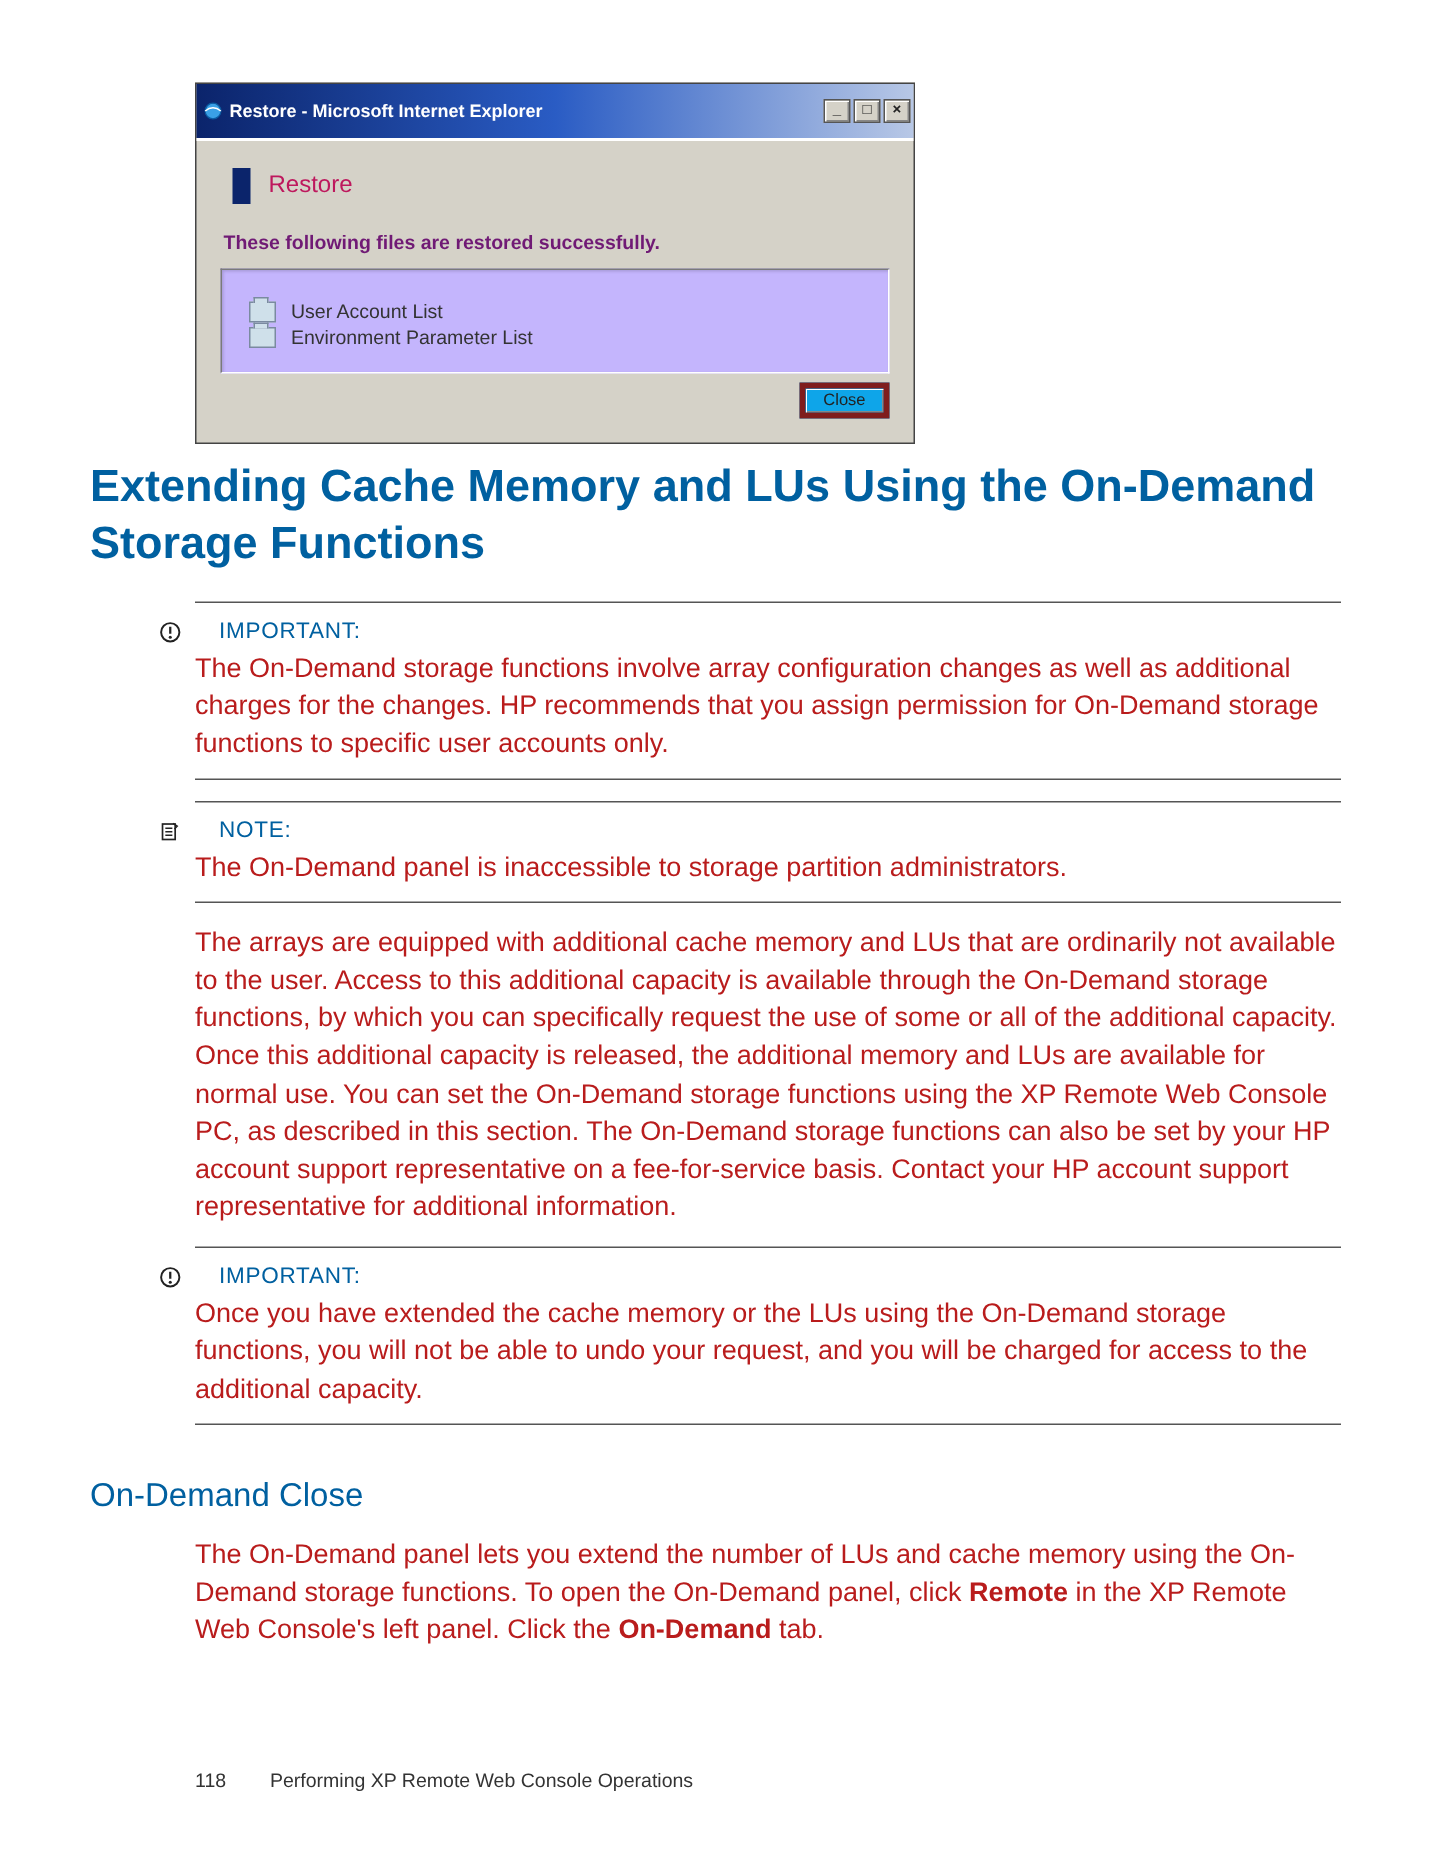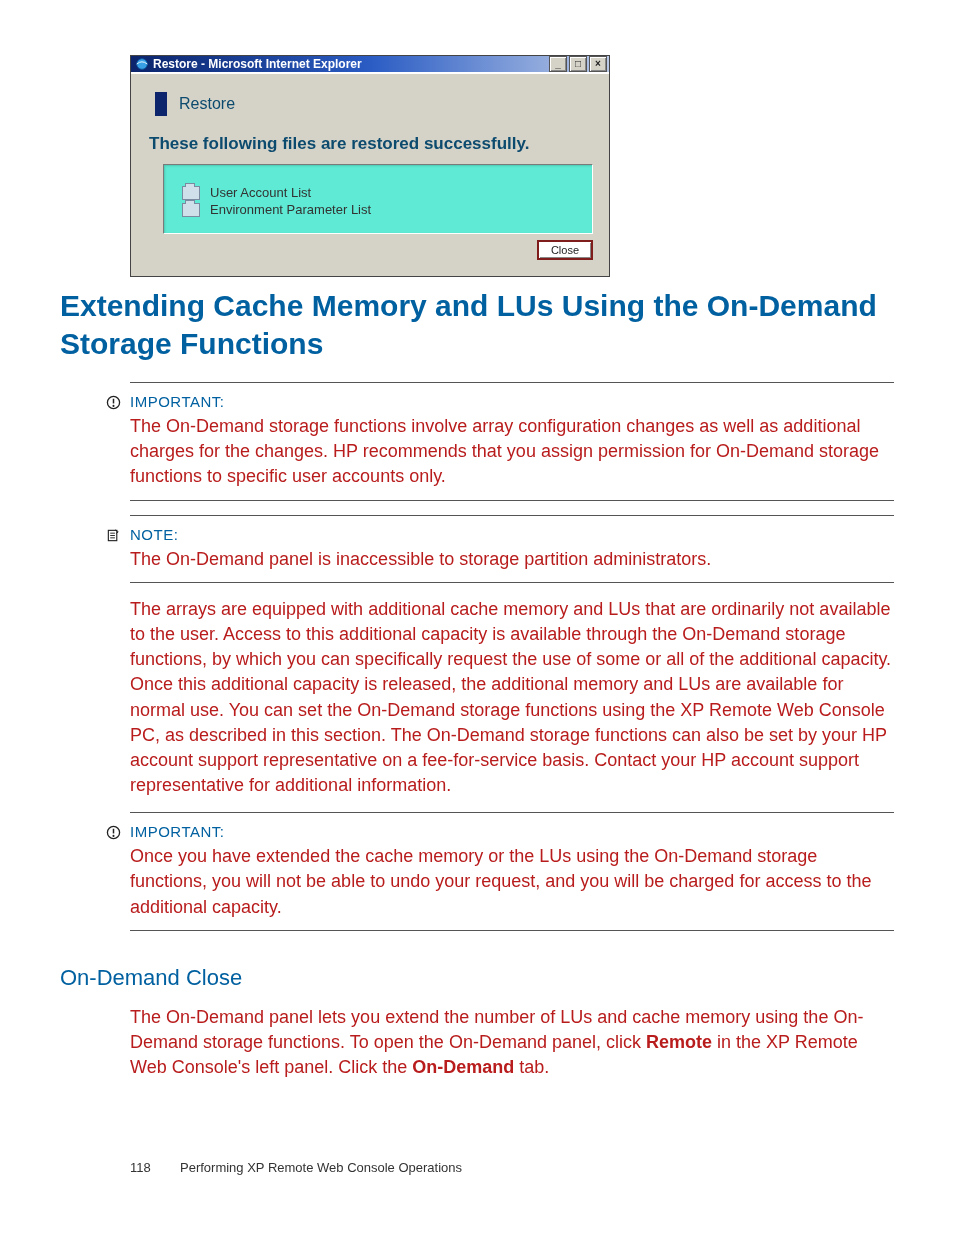--- a/index.html
+++ b/index.html
@@ -18,21 +18,21 @@
   
   .ie-window {
     width: 478px;
     margin-left: 70px;
     border: 1px solid #444;
     background: #d5d2c8;
     font-family: "Trebuchet MS", Tahoma, sans-serif;
     font-size: 12px;
   }
   .ie-titlebar {
-    height: 16px;
+    height: 36px;
     background: linear-gradient(to right, #0b246b 0%, #2a5cc4 50%, #b8c8e6 100%);
     display: flex;
     align-items: center;
     color: #fff;
     font-weight: bold;
     font-size: 12px;
     padding-left: 4px;
   }
   .ie-titlebar .ie-appicon {
     width: 14px; height: 14px;
@@ -61,38 +61,37 @@
     margin-bottom: 18px;
     padding-left: 8px;
   }
   .ie-header .headicon {
     width: 12px; height: 24px;
     background: #0b246b;
     margin-right: 12px;
   }
   .ie-header .headtext {
     font-size: 16px;
-    color: #0c4a6e;
+    color: #be185d;
   }
   .ie-msg {
     font-weight: bold;
-    font-size: 17px;
-    color: #0c4a6e;
+    font-size: 13px;
+    color: #701a75;
     margin: 6px 2px 10px 2px;
   }
   .ie-inset {
     border: 1px solid #888;
     border-top-color: #7a7a7a;
     border-left-color: #7a7a7a;
     border-right-color: #fff;
     border-bottom-color: #fff;
-    background: #5eead4;
+    background: #c4b5fd;
     padding: 18px 10px 14px 18px;
     box-shadow: inset 1px 1px 2px rgba(0,0,0,.15);
-    margin-left: 16px;
   }
   .file-line {
     display: flex; align-items: center;
     font-size: 13px;
     color: #333;
     margin: 2px 0;
   }
   .file-icon {
     width: 16px; height: 12px;
     border: 1px solid #7a8aa0;
@@ -109,22 +108,22 @@
     border: 1px solid #7a8aa0;
     border-bottom: none;
   }
   .ie-btnrow {
     display: flex; justify-content: flex-end;
     margin-top: 6px;
   }
   .ie-close {
     font-size: 11px;
     padding: 2px 12px;
-    background: #ffffff;
-    border: 2px solid #7f1d1d;
+    background: #0ea5e9;
+    border: 4px solid #7f1d1d;
     box-shadow: inset 1px 1px 0 #fff, inset -1px -1px 0 #888;
     cursor: pointer;
   }
   
   .figure-caption {
     margin: 24px 0 30px 70px;
     font-size: 14px;
     font-weight: bold;
     color: #0060a0;
     font-family: "Segoe UI", "Trebuchet MS", Arial, sans-serif;
@@ -149,20 +148,21 @@
     border-top: 1px solid #555;
     border-bottom: 1px solid #555;
     padding: 10px 0 10px 0;
     margin-top: 14px;
     margin-bottom: 14px;
   }
   .callout-header {
     display: flex; align-items: flex-end;
     margin-bottom: 4px;
     position: relative;
+    gap: 16px;
   }
   .callout-icon {
     width: 15px; height: 15px;
     margin-left: -24px;
     margin-right: 9px;
     flex: 0 0 auto;
   }
   .callout-label {
     color: #0060a0;
     font-variant: small-caps;

